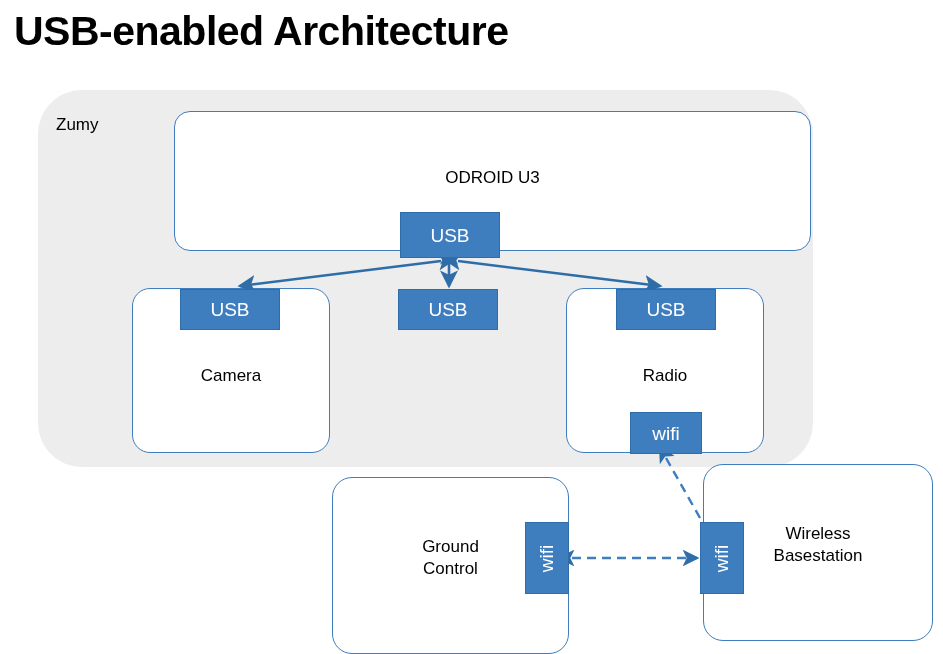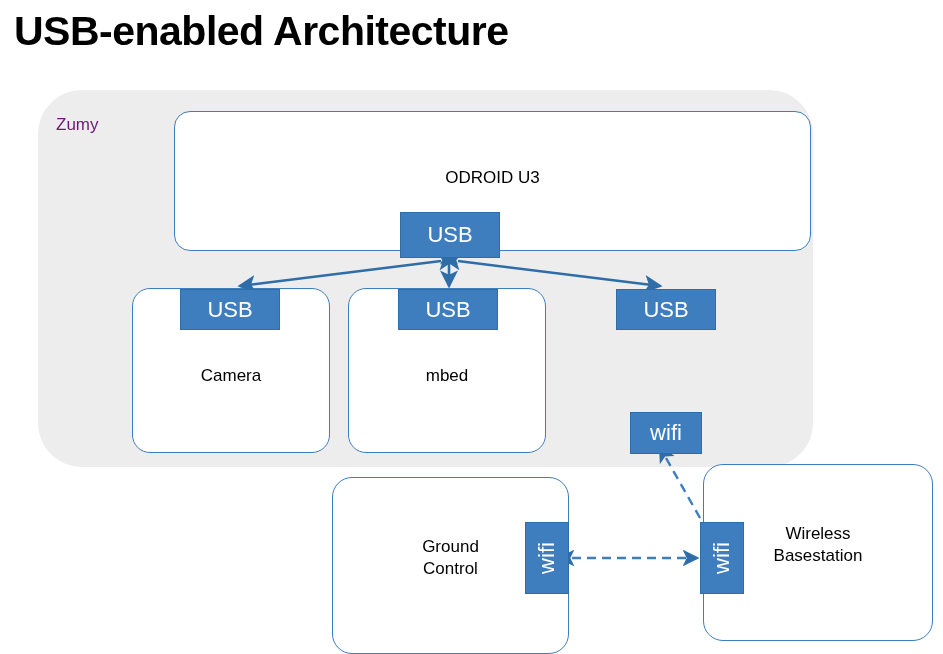--- a/index.html
+++ b/index.html
@@ -44,21 +44,21 @@
     width: 775px;
     height: 377px;
     background: #EDEDED;
     border-radius: 44px;
   }
   .zumy-label {
     position: absolute;
     left: 56px;
     top: 115px;
     font-size: 17px;
-    color: #701a75;
+    color: #000000;
     white-space: nowrap;
   }
 
   
   .box {
     position: absolute;
     background: #FFFFFF;
     border: 1.6px solid #3E7DBE;
     box-sizing: border-box;
   }
@@ -127,21 +127,21 @@
   
   .port {
     position: absolute;
     background: #3E7DBE;
     border: 1.6px solid #2E6DA8;
     box-sizing: border-box;
     color: #FFFFFF;
     display: flex;
     align-items: center;
     justify-content: center;
-    font-size: 22px;
+    font-size: 19px;
     line-height: 1;
     z-index: 6;
   }
   .port.vertical > span {
     transform: rotate(-90deg);
     white-space: nowrap;
     display: inline-block;
   }
 
   #port-odroid-usb   { left: 400px; top: 212px; width: 100px; height: 46px; }
@@ -195,24 +195,24 @@
   </svg>
 
   <div class="box" id="box-odroid">
     <div class="box-label" id="label-odroid">ODROID U3</div>
   </div>
 
   <div class="box" id="box-camera">
     <div class="box-label" id="label-camera">Camera</div>
   </div>
 
-  <div class="box" id="box-mbed">
-    <div class="box-label" id="label-mbed">mbed</div>
-  </div>
-
+
+  <div class="box" id="box-radio">
+    <div class="box-label" id="label-radio">Radio</div>
+  </div>
 
   <div class="box" id="box-ground">
     <div class="box-label" id="label-ground">Ground
 Control</div>
   </div>
 
   <div class="box" id="box-basestation">
     <div class="box-label" id="label-basestation">Wireless
 Basestation</div>
   </div>

